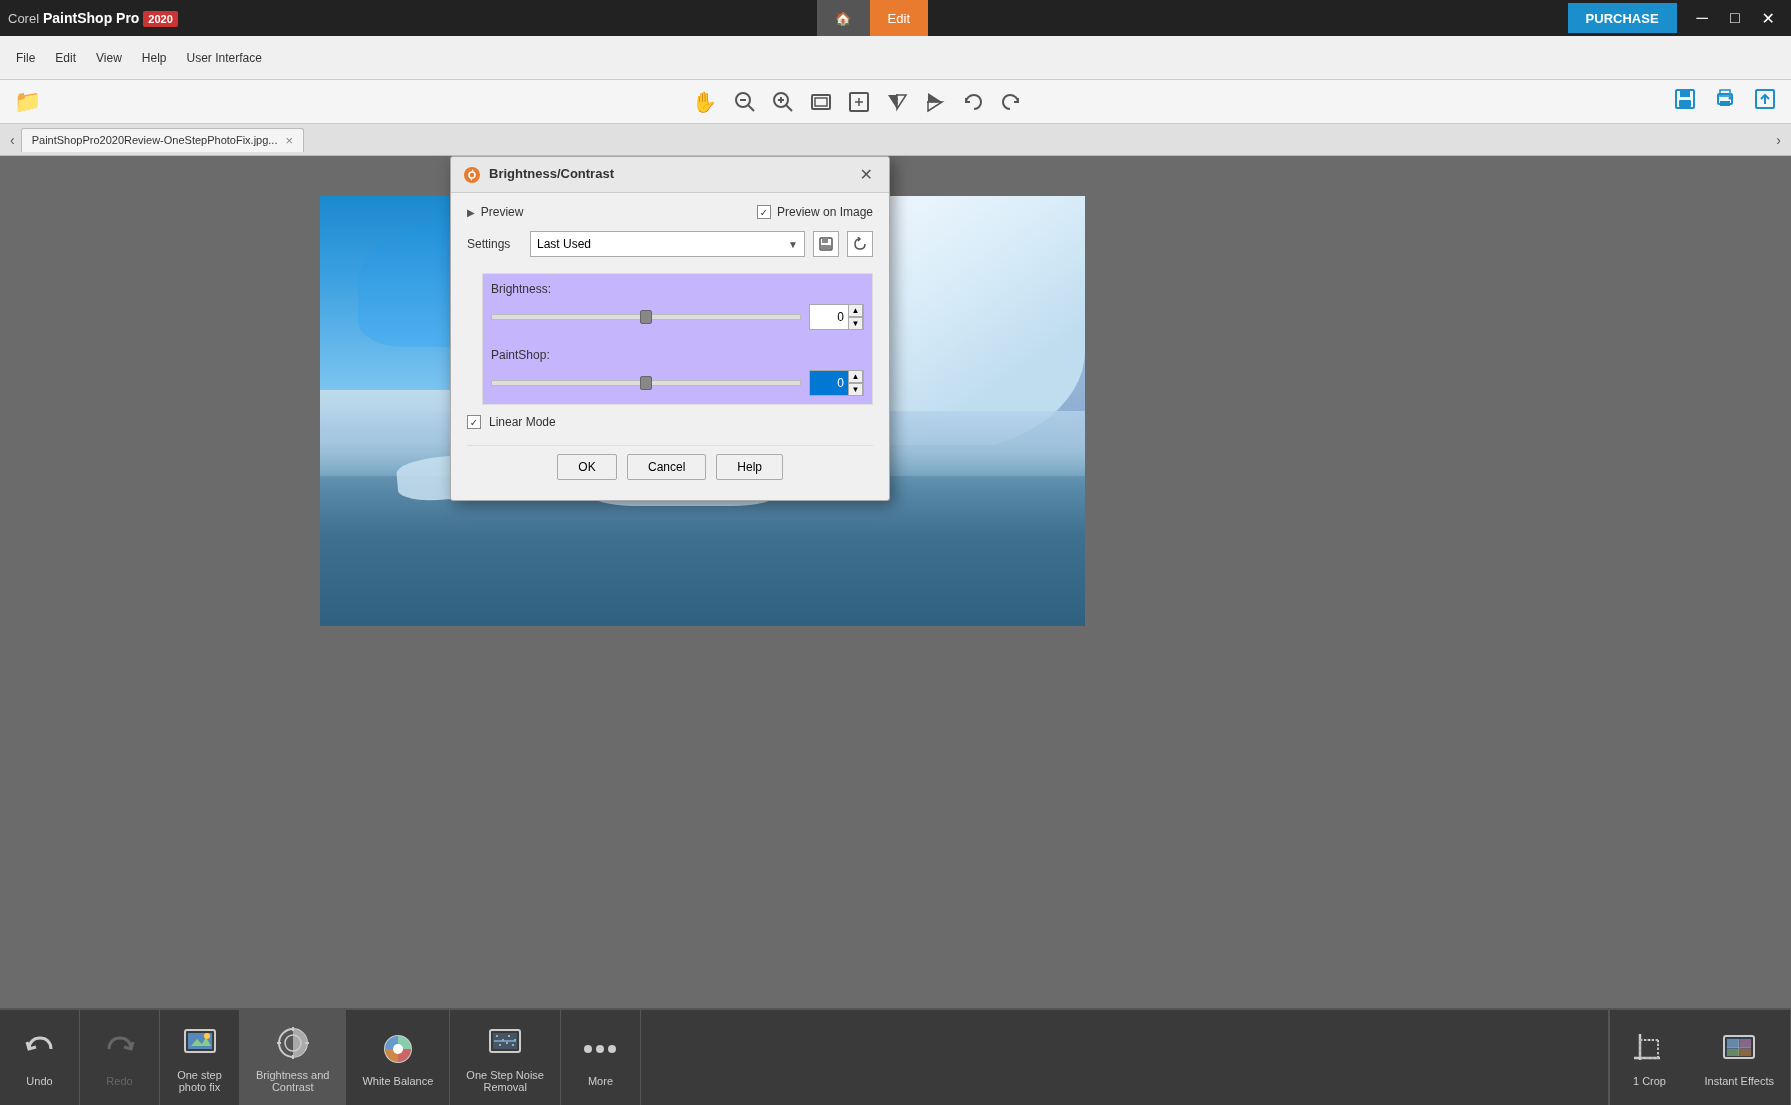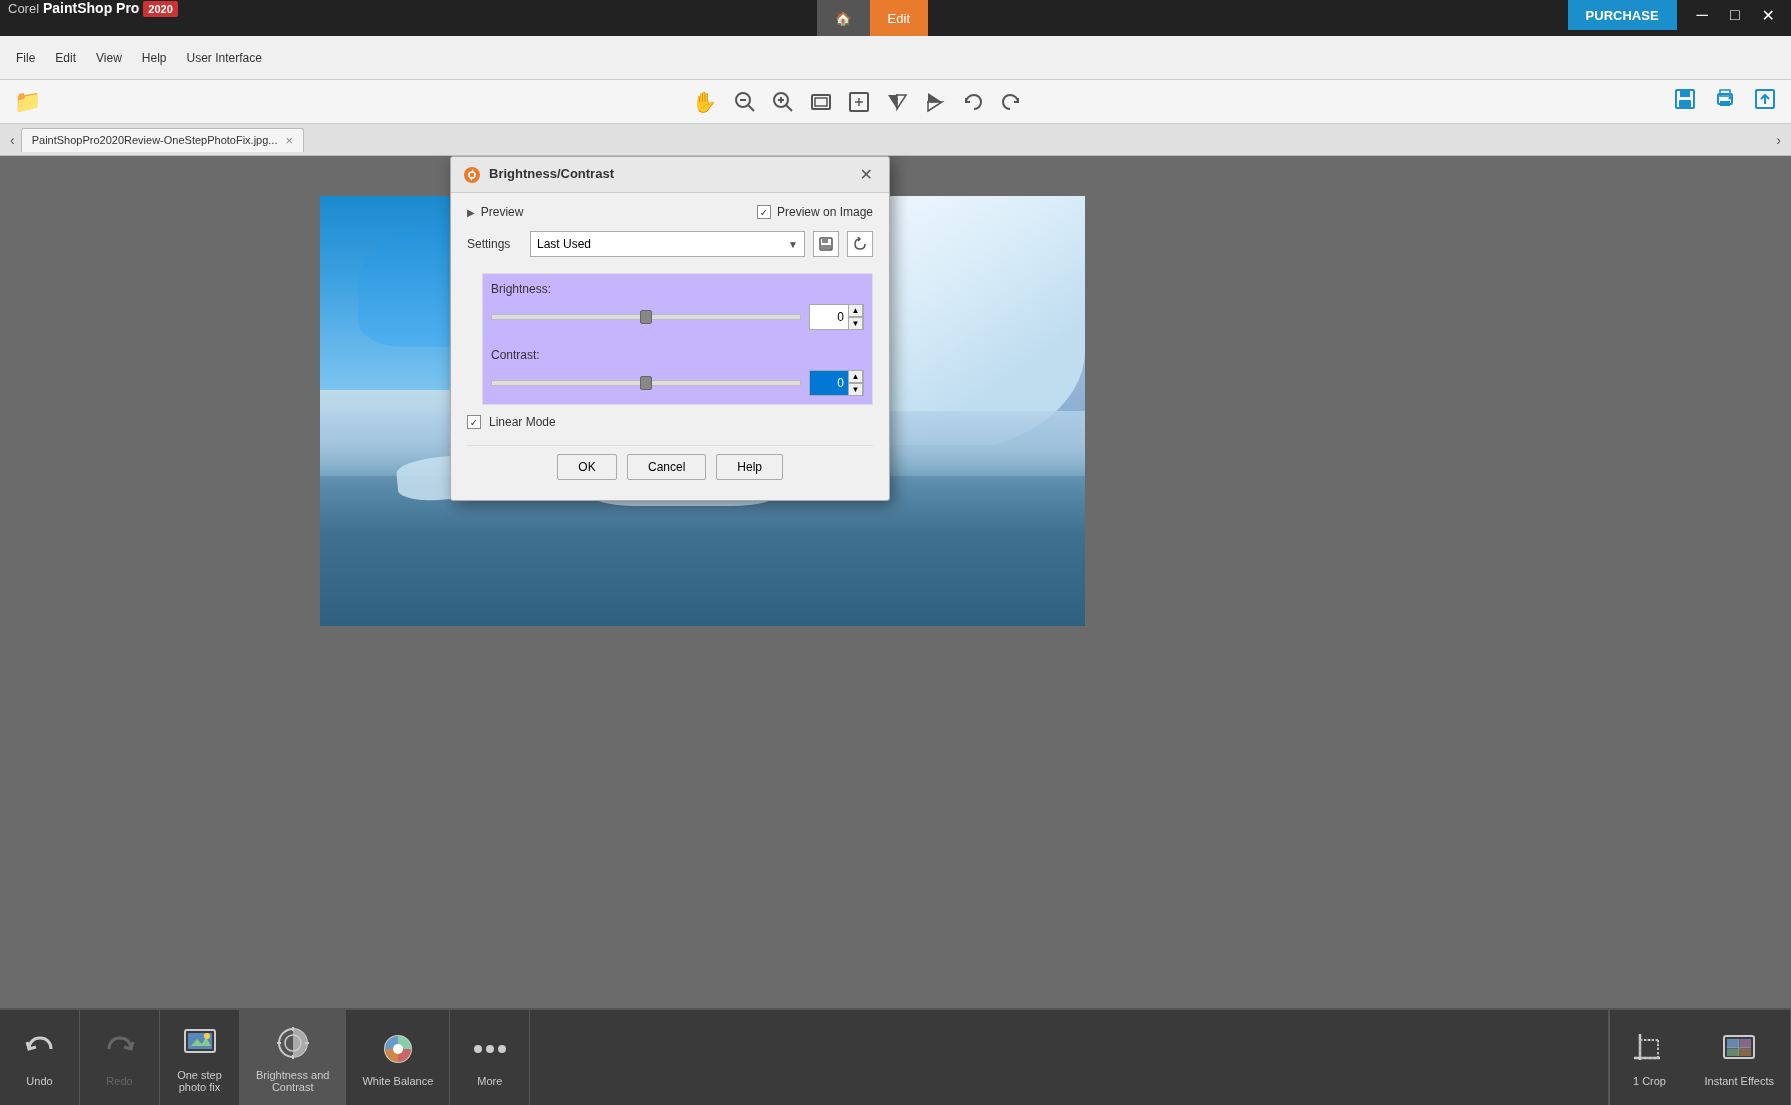--- a/index.html
+++ b/index.html
@@ -1,20 +1,20 @@
 <!DOCTYPE html>
 <html><head>
   <meta charset="utf-8">
   <style>
     * { box-sizing: border-box; margin: 0; padding: 0; }
     body { font-family: 'Segoe UI', Arial, sans-serif; font-size: 12px; background: #6b6b6b; overflow: hidden; width: 1791px; height: 1105px; }
 
     
     #title-bar {
-      display: flex; align-items: flex-start; justify-content: space-between;
+      display: flex; align-items: center; justify-content: space-between;
       background: #222; height: 36px; padding: 0 8px;
     }
     #title-bar .logo { display: flex; align-items: center; gap: 4px; }
     #title-bar .logo span { color: white; font-size: 13px; font-weight: bold; }
     #title-bar .logo .corel { color: #ccc; font-weight: normal; }
     #title-bar .logo .psp { color: white; }
     #title-bar .logo .year { background: #e55; color: white; padding: 1px 4px; font-size: 11px; border-radius: 2px; }
     .title-nav { display: flex; align-items: center; gap: 0; }
     .title-nav-btn { background: none; border: none; color: white; padding: 0 18px; height: 36px; cursor: pointer; font-size: 13px; display: flex; align-items: center; gap: 6px; }
     .title-nav-btn.active { background: #e87b2e; }
@@ -339,21 +339,21 @@
               <input type="text" value="0" style="">
               <div class="spinner-btns">
                 <button class="spin-btn">▲</button>
                 <button class="spin-btn">▼</button>
               </div>
             </div>
           </div>
         </div>
 
         <div>
-          <div class="slider-label">Contrast:</div>
+          <div class="slider-label">PaintShop:</div>
           <div class="slider-row">
             <div class="slider-track">
               <div class="slider-thumb"></div>
             </div>
             <div class="slider-value">
               <input type="text" value="0" style="background: rgb(0, 120, 212); color: white;">
               <div class="spinner-btns">
                 <button class="spin-btn">▲</button>
                 <button class="spin-btn">▼</button>
               </div>
@@ -435,20 +435,37 @@
         <path d="M6 19 A13 13 0 0 0 19 32 L19 19 Z" fill="#cc8844"></path>
         <path d="M32 19 A13 13 0 0 1 19 32 L19 19 Z" fill="#cc6666"></path>
         <circle cx="19" cy="19" r="5" fill="white"></circle>
       </svg>
     </div>
     <span style="color:#ccc;text-align:center;">White Balance</span>
   </div>
 
 
 
+  <div class="bottom-tool">
+    <div class="tool-icon">
+      <svg width="38" height="38" viewBox="0 0 38 38">
+        <rect x="4" y="6" width="30" height="22" rx="2" fill="none" stroke="#ccc" stroke-width="2"></rect>
+        <rect x="7" y="9" width="24" height="16" fill="#445566"></rect>
+        <rect x="10" y="11" width="2" height="2" fill="#aaa"></rect>
+        <rect x="16" y="15" width="2" height="2" fill="#aaa"></rect>
+        <rect x="22" y="11" width="2" height="2" fill="#aaa"></rect>
+        <rect x="28" y="15" width="2" height="2" fill="#aaa"></rect>
+        <rect x="13" y="20" width="2" height="2" fill="#aaa"></rect>
+        <rect x="20" y="18" width="2" height="2" fill="#aaa"></rect>
+        <rect x="26" y="20" width="2" height="2" fill="#aaa"></rect>
+        <path d="M8 17 L30 17" fill="none" stroke="#88aacc" stroke-width="1.5"></path>
+      </svg>
+    </div>
+    <span style="color:#ccc;text-align:center;">One Step Noise<br>Removal</span>
+  </div>
 
   <div class="bottom-tool">
     <div class="tool-icon">
       <svg width="38" height="38" viewBox="0 0 38 38">
         <circle cx="19" cy="19" r="4" fill="#ccc"></circle>
         <circle cx="7" cy="19" r="4" fill="#ccc"></circle>
         <circle cx="31" cy="19" r="4" fill="#ccc"></circle>
       </svg>
     </div>
     <span style="color:#ccc;">More</span>

